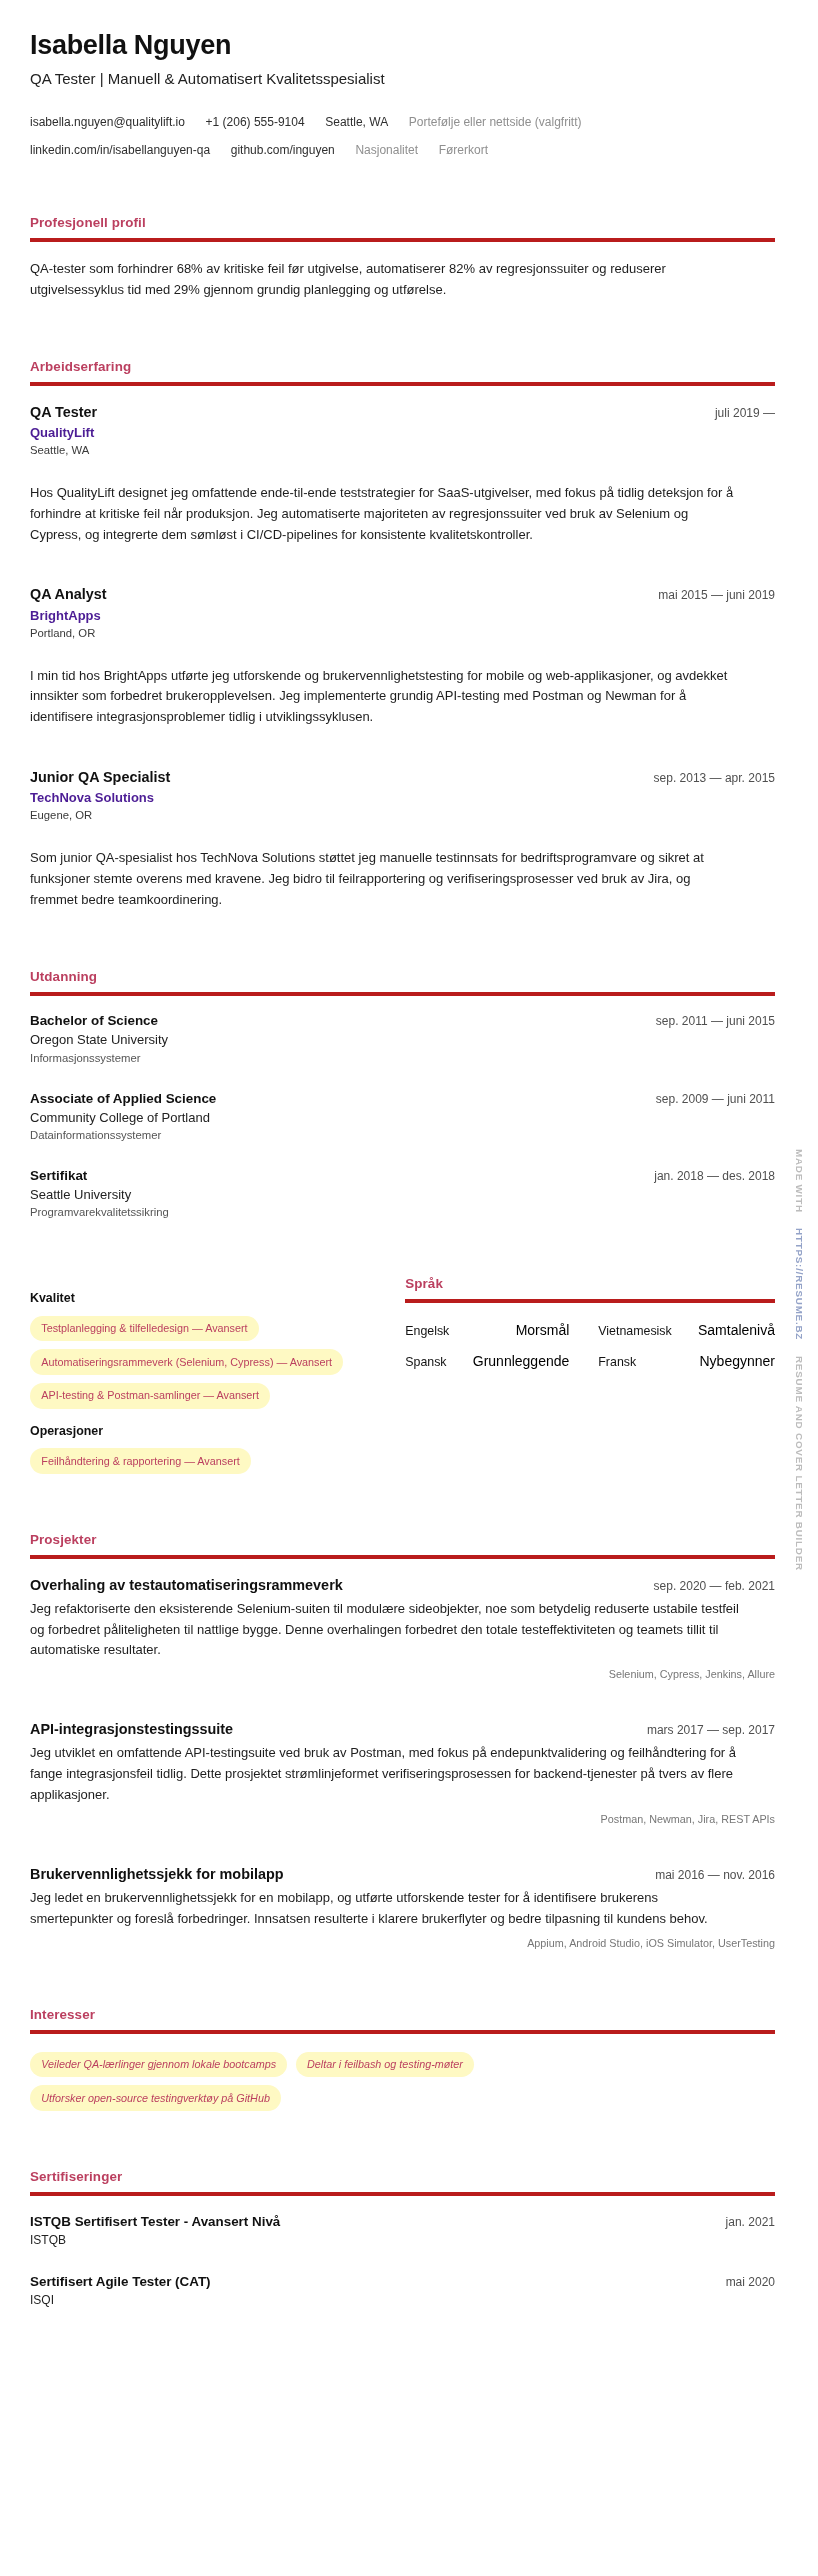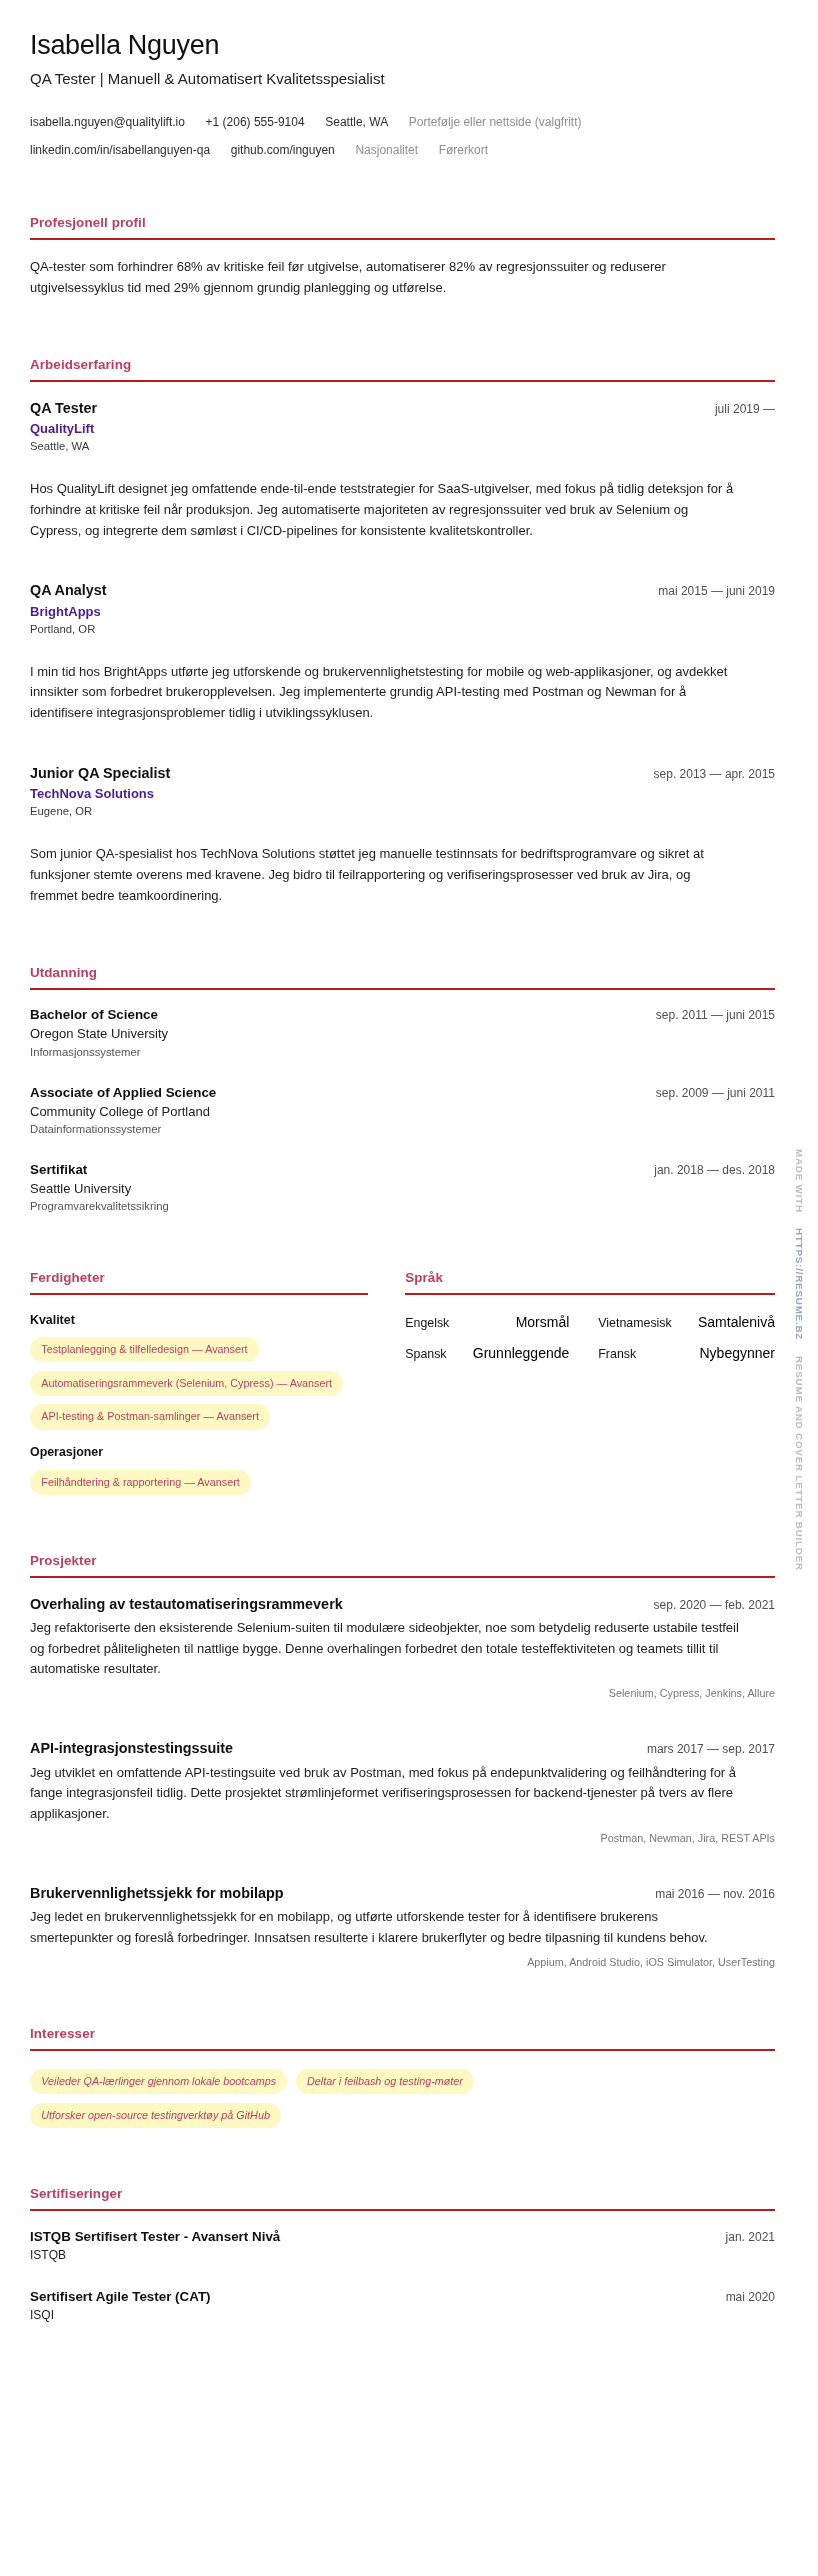--- a/index.html
+++ b/index.html
@@ -8,34 +8,34 @@
     height: 2638px;
     background: #ffffff;
     font-family: "Liberation Sans", "DejaVu Sans", sans-serif;
     color: #1b1b1b;
     position: relative;
     overflow: hidden;
   }
   .page { padding: 30px 43px 0 30px; }
 
   
-  .name { font-size: 27px; font-weight: 400; letter-spacing: -0.3px; color: #111; }
+  .name { font-size: 27px; font-weight: 700; letter-spacing: -0.3px; color: #111; }
   .subtitle { font-size: 15px; color: #222; margin-top: 9.3px; margin-bottom: 28px; }
   .contact-row {
     display: flex; flex-wrap: wrap; align-items: baseline;
     gap: 6.2px 20.6px; font-size: 12px; color: #2e2e2e;
   }
   .contact-row + .contact-row { margin-top: 13.4px; }
   .placeholder { color: #8f8f8f; }
 
   
   .section { margin-top: 58px; }
   .section-heading {
     font-size: 13.4px; font-weight: 700; color: #bb3f5f;
-    padding-bottom: 8.2px; border-bottom: 2px solid #b91c1c;
+    padding-bottom: 8.2px; border-bottom: 4px solid #b91c1c;
     margin-bottom: 17.5px; letter-spacing: 0.1px;
   }
 
   
   .entry + .entry { margin-top: 41px; }
   .entry-head { display: flex; justify-content: space-between; align-items: baseline; gap: 15.5px; }
   .entry-title { font-size: 14.4px; font-weight: 700; color: #111; }
   .entry-date { font-size: 12px; color: #4f4f4f; white-space: nowrap; }
   .company { font-size: 13px; font-weight: 600; color: #4c1d95; margin-top: 5.2px; cursor: pointer; }
   .location { font-size: 11.3px; color: #3a3a3a; margin-top: 4.1px; }
@@ -164,21 +164,20 @@
         <span class="entry-date">jan. 2018 — des. 2018</span>
       </div>
       <div class="edu-school">Seattle University</div>
       <div class="edu-field">Programvarekvalitetssikring</div>
     </article>
   </section>
 
   <div class="two-col">
 
     <section class="section">
-      <h2 class="section-heading">Ferdigheter</h2>
 
       <div class="group-name">Kvalitet</div>
       <div class="pill-list">
         <span class="pill">Testplanlegging &amp; tilfelledesign — Avansert</span>
         <span class="pill">Automatiseringsrammeverk (Selenium, Cypress) — Avansert</span>
         <span class="pill">API-testing &amp; Postman-samlinger — Avansert</span>
       </div>
 
       <div class="group-name">Operasjoner</div>
       <div class="pill-list">

